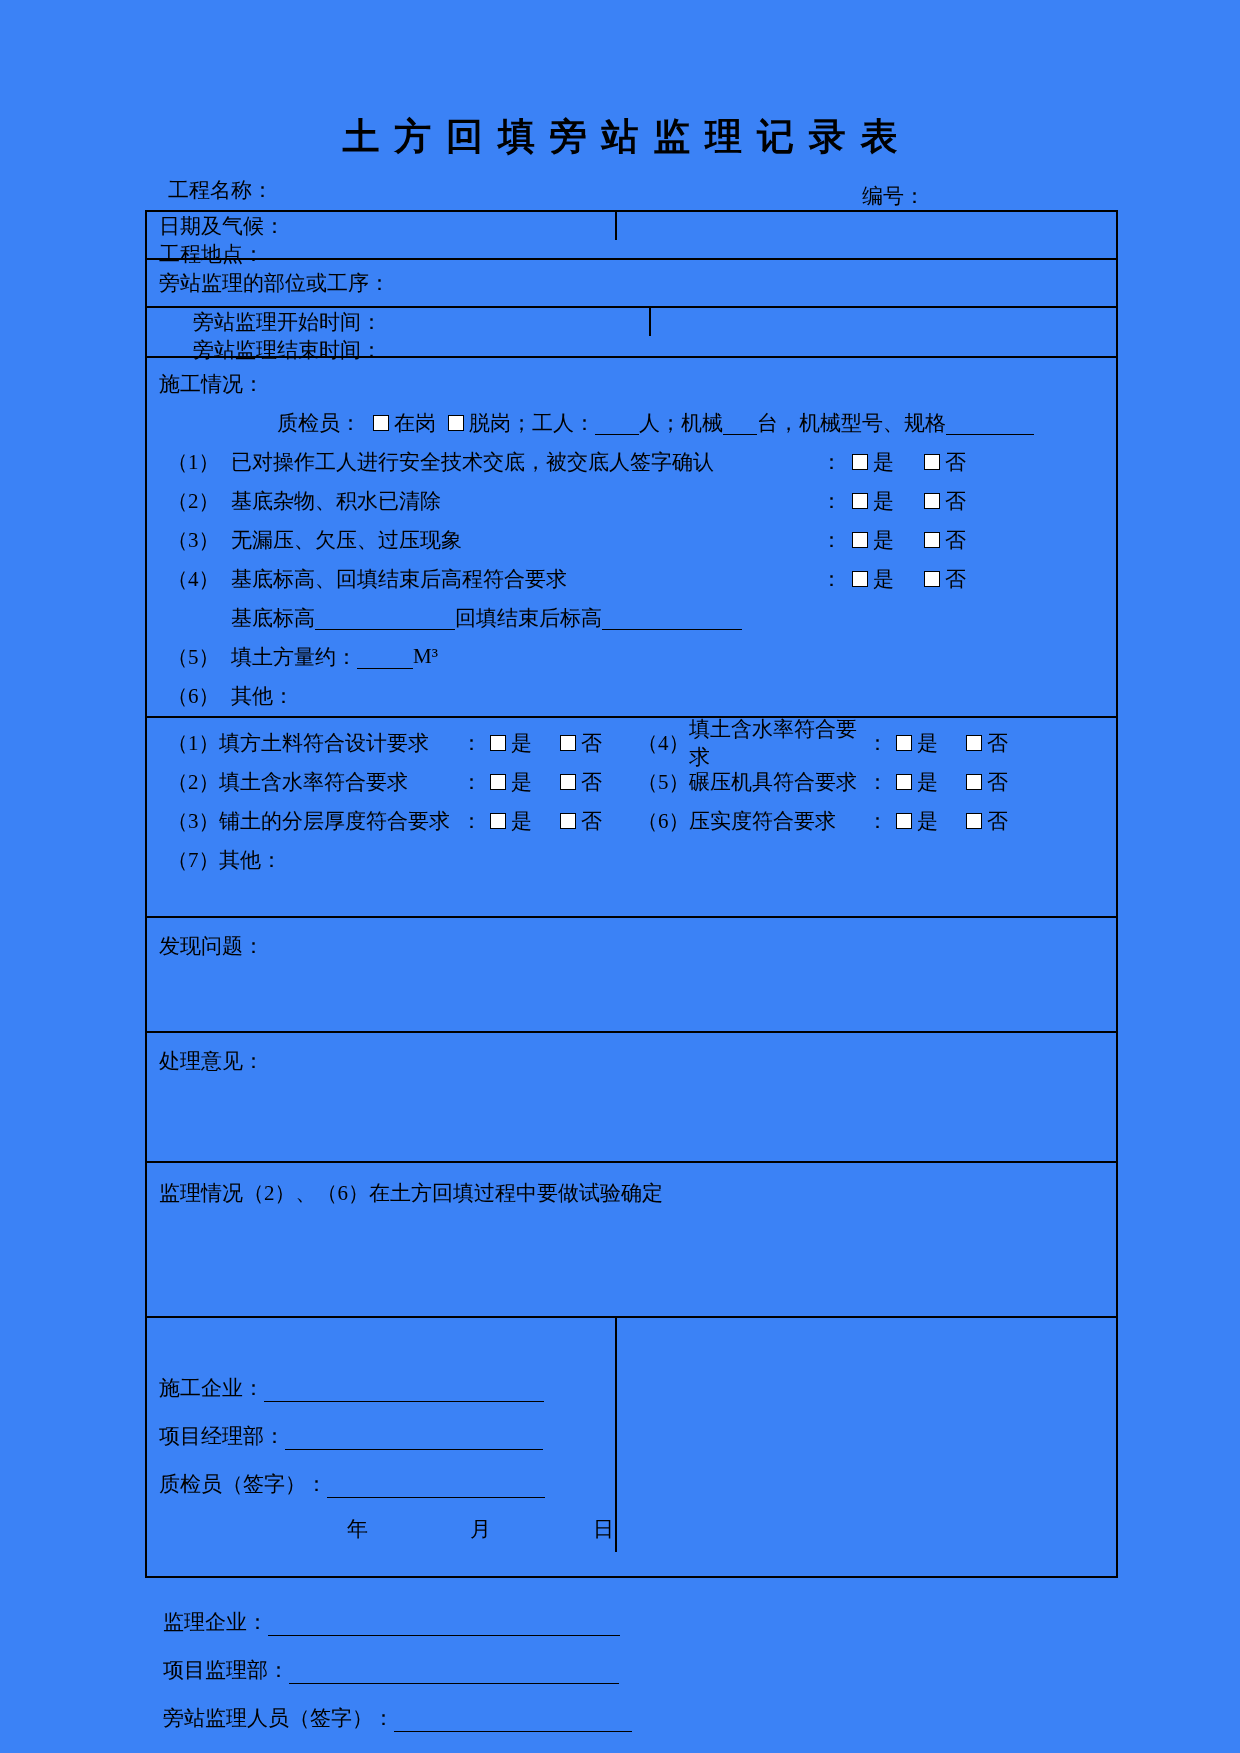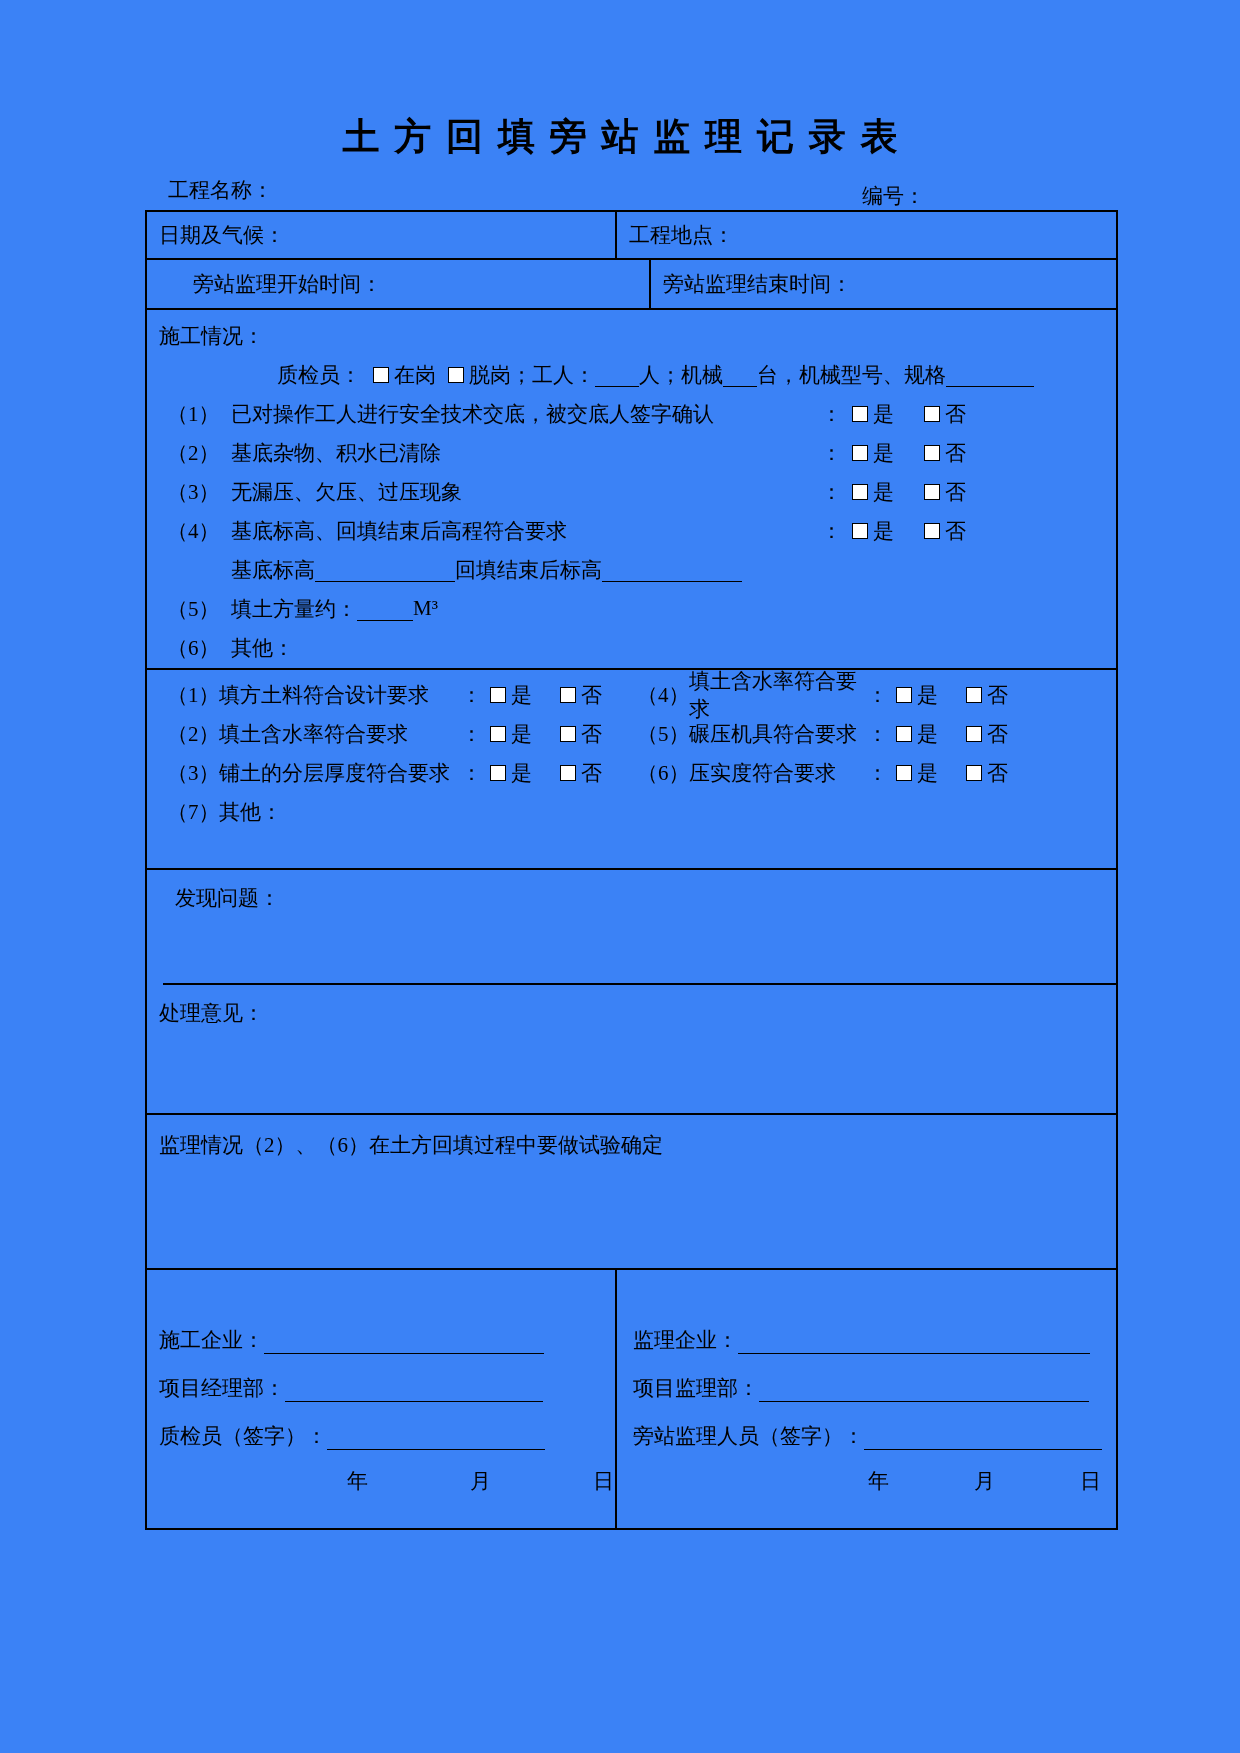--- a/index.html
+++ b/index.html
@@ -32,21 +32,21 @@
 
   .rtable {
     position:absolute;
     left:145px; top:210px;
     width:973px;
     border:2px solid #000;
     box-sizing:border-box;
   }
   .trow { border-bottom:2px solid #000; box-sizing:border-box; position:relative; }
   .trow:last-child { border-bottom:none; }
-  .split { display:flex; }
+  .split { display:flex;flex-direction:column; }
   .cell-l { width:470px; border-right:2px solid #000; box-sizing:border-box; }
   .cell-r { flex:1; }
   .lbl-cell { display:flex; align-items:center; padding-left:12px; }
 
   .row-h48 { height:48px; }
   .row-h50 { height:50px;padding-left:34px; }
 
   
   .construction { height:360px; padding-top:6px; box-sizing:border-box; }
   .c-line { height:39px; display:flex; align-items:center; padding-left:12px; }
@@ -80,21 +80,21 @@
   .s-row { height:39px; display:flex; align-items:center; padding-left:20px; }
   .s-left { width:470px; flex:0 0 470px; display:flex; align-items:center; }
   .s-right { flex:1; display:flex; align-items:center; }
   .s-num { width:52px; flex:0 0 52px; }
   .s-text-l { width:242px; flex:0 0 242px; }
   .s-text-r { width:178px; flex:0 0 178px; }
   .s-ans .yes-group { margin-left:8px; display:flex; align-items:center; }
   .s-ans .no-group  { margin-left:28px; display:flex; align-items:center; }
   .s-ans { display:flex; align-items:center; }
 
-  .problems { height:115px; padding:14px 0 0 12px; box-sizing:border-box;margin-left:16px; }
+  .problems { height:115px; padding:14px 0 0 12px; box-sizing:border-box; }
   .opinions { height:130px; padding:14px 0 0 12px; box-sizing:border-box; }
 
   .notes { height:155px; padding:6px 0 0 12px; box-sizing:border-box; }
   .note-line { height:48px; display:flex; align-items:center; }
 
   
   .sig-row { height:258px;border-radius:21px; }
   .sig-cell { padding-top:44px; box-sizing:border-box; }
   .sig-cell-l { padding-left:12px; }
   .sig-cell-r { padding-left:16px; }
@@ -121,20 +121,23 @@
 
     <div class="trow split row-h48">
       <div class="cell-l lbl-cell">
         <span>日期及气候：</span>
       </div>
       <div class="cell-r lbl-cell">
         <span>工程地点：</span>
       </div>
     </div>
 
+    <div class="trow row-h48 lbl-cell">
+      <span>旁站监理的部位或工序：</span>
+    </div>
 
     <div class="trow split row-h50">
       <div class="cell-l lbl-cell">
         <span>旁站监理开始时间：</span>
       </div>
       <div class="cell-r lbl-cell">
         <span>旁站监理结束时间：</span>
       </div>
     </div>
 

